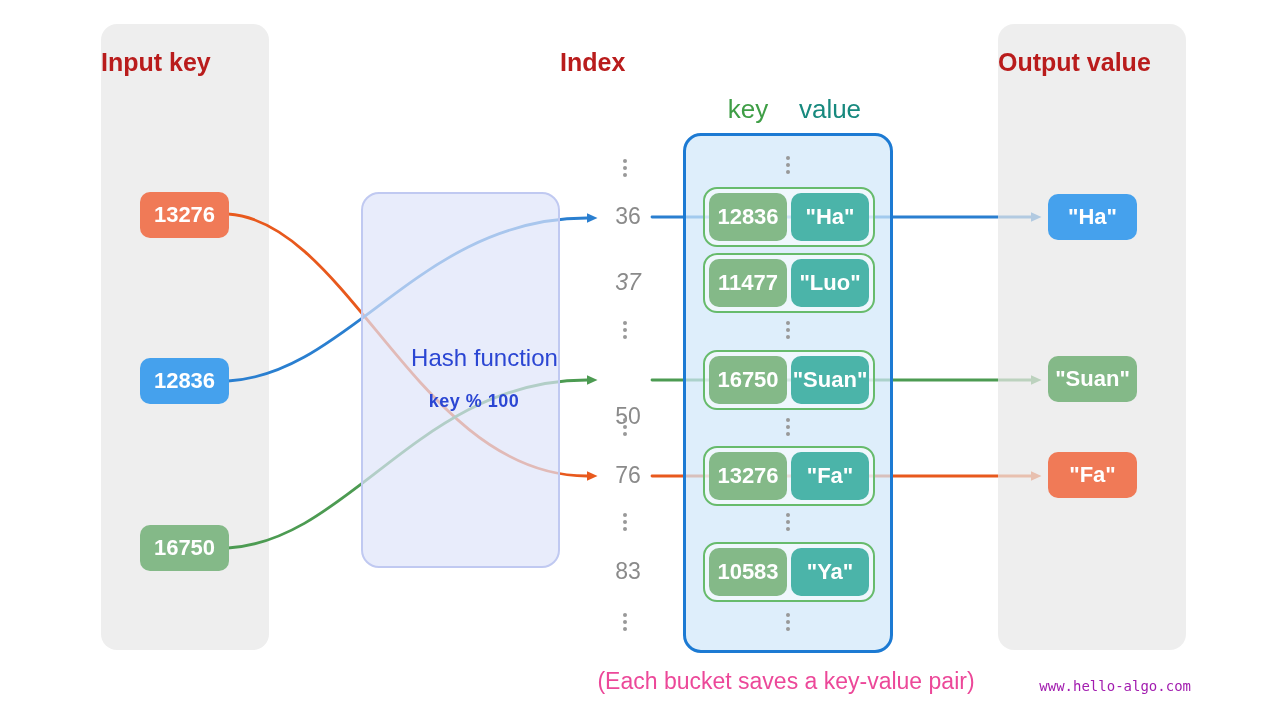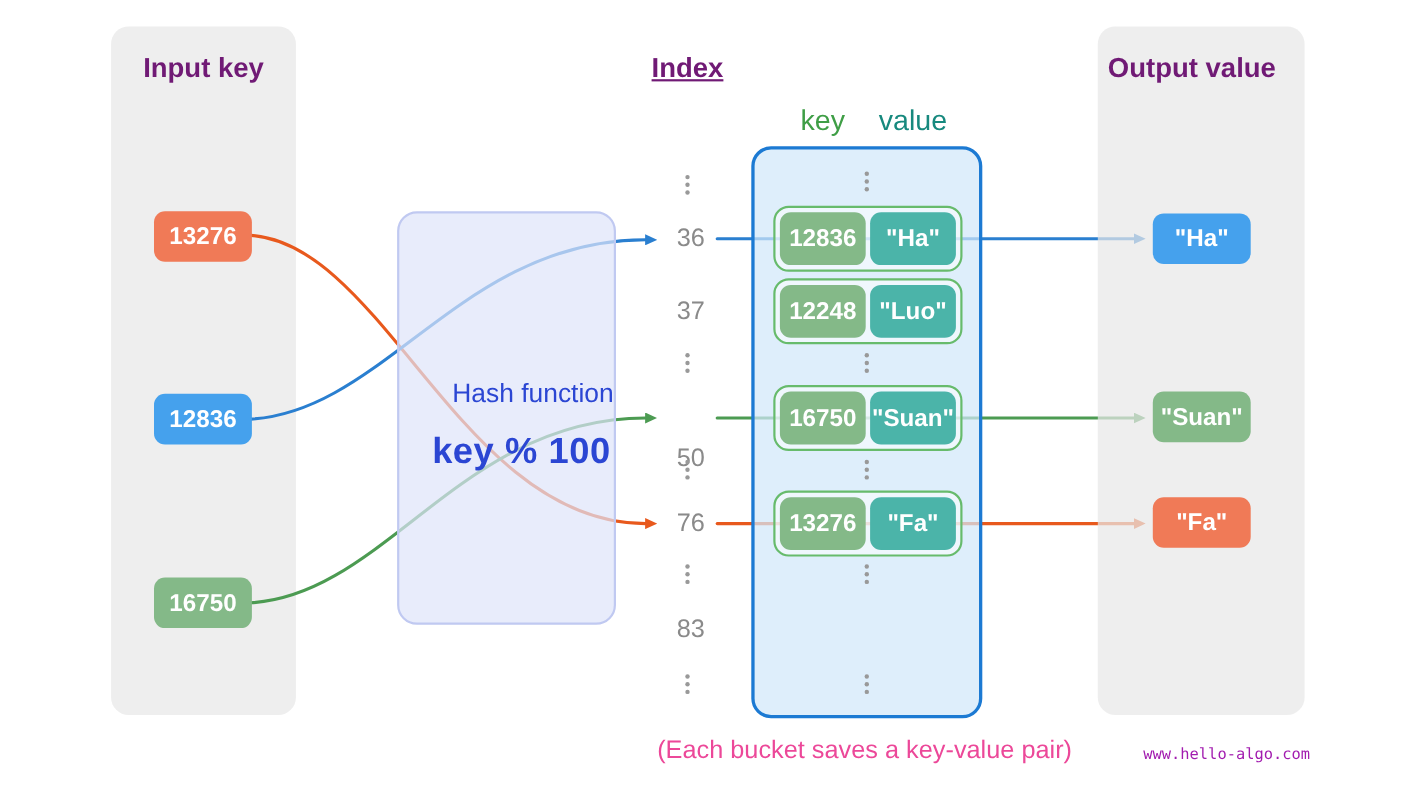--- a/index.html
+++ b/index.html
@@ -12,37 +12,37 @@
                  background:#eeeeee; border-radius:16px; z-index:1; }
   .svg-layer   { position:absolute; left:0; top:0; width:1280px; height:720px; z-index:2; pointer-events:none; }
   .panel-right { position:absolute; left:998px; top:24px; width:188px; height:626px;
                  background:rgba(231,231,231,0.72); border-radius:16px; z-index:3; }
   .hash-box    { position:absolute; left:361px; top:192px; width:199px; height:376px;
                  background:rgba(222,228,249,0.70); border:2px solid #c0c9f1; border-radius:18px; z-index:3; }
   .array-box   { position:absolute; left:683px; top:133px; width:210px; height:520px;
                  background:rgba(209,231,249,0.72); border:3px solid #1c7ad3; border-radius:18px; z-index:3; }
 
   
-  .hdr { position:absolute; z-index:4; font-size:25px; font-weight:bold; color:#701a75; text-align:center; }
+  .hdr { position:absolute; z-index:4; font-size:25px; font-weight:bold; color:#b91c1c; }
   .sub-label { position:absolute; z-index:4; font-size:26px; text-align:center; }
 
   
   .badge { position:absolute; z-index:4; height:46px; border-radius:10px; color:#ffffff;
            font-size:22px; font-weight:bold; display:flex; align-items:center; justify-content:center; }
   .in-badge, .out-badge { left:140px; width:89px; }
   .out-badge { left:1048px; }
   .bg-orange { background:#f07a57; }
   .bg-blue   { background:#45a1ed; }
   .bg-green  { background:#84b988; }
 
   
   .hash-line1 { position:absolute; left:361px; top:344px; width:199px; z-index:4;
                 text-align:center; font-size:24px; color:#2b46d3;padding-left:48px; }
   .hash-line2 { position:absolute; left:361px; top:391px; width:226px; z-index:4;
-                text-align:center; font-size:33px; font-weight:bold; color:#2b46d3; letter-spacing:0.5px; }
+                text-align:center; font-size:18px; font-weight:bold; color:#2b46d3; letter-spacing:0.5px; }
 
   
   .idx { position:absolute; left:600px; width:56px; z-index:4; text-align:center;
          font-size:23px; color:#8a8a8a; }
 
   
   .dots { position:absolute; z-index:4; display:flex; flex-direction:column; gap:3px; align-items:center; width:6px; }
   .dots i { width:4px; height:4px; border-radius:50%; background:#999999; }
 
   
@@ -86,34 +86,34 @@
     <path d="M652,217 H1031" fill="none" stroke-width="2.8" stroke-linecap="round" marker-end="url(#m-blue)" stroke="#2a7fd0"></path>
     <path d="M652,380 H1031" fill="none" stroke-width="2.8" stroke-linecap="round" marker-end="url(#m-green)" stroke="#4c9b52"></path>
     <path d="M652,476 H1031" fill="none" stroke-width="2.8" stroke-linecap="round" marker-end="url(#m-orange)" stroke="#e8591d"></path>
   </svg>
 
   <div class="panel-right"></div>
   <div class="hash-box"></div>
   <div class="array-box"></div>
 
   <div class="hdr" style="left:101px; top:48px; width:168px;">Input key</div>
-  <div class="hdr" style="left:560px; top:48px; width:130px;text-decoration:underline;">Index</div>
+  <div class="hdr" style="left:560px; top:48px; width:130px;">Index</div>
   <div class="hdr" style="left:998px; top:48px; width:171px;">Output value</div>
   <div class="sub-label" style="left:708px; top:94px; width:80px; color:#3f9e46;">key</div>
   <div class="sub-label" style="left:790px; top:94px; width:80px; color:#17897e;">value</div>
 
   <div class="badge in-badge bg-orange" style="top:192px;">13276</div>
   <div class="badge in-badge bg-blue" style="top:358px;">12836</div>
   <div class="badge in-badge bg-green" style="top:525px;">16750</div>
 
   <div class="hash-line1">Hash function</div>
   <div class="hash-line2">key % 100</div>
 
   <div class="idx" style="top:203px;">36</div>
-  <div class="idx" style="top:269px;">37</div>
+  <div class="idx" style="top:269px;font-style:italic;">37</div>
   <div class="idx" style="top:366px;margin-top:37px;">50</div>
   <div class="idx" style="top:462px;">76</div>
   <div class="idx" style="top:558px;">83</div>
 
   <div class="dots" style="left:622px; top:159px;">
       <i></i>
       <i></i>
       <i></i>
     </div>
   <div class="dots" style="left:622px; top:321px;">
@@ -161,30 +161,34 @@
       <i></i>
       <i></i>
       <i></i>
     </div>
 
   <div class="bucket" style="top:187px;">
     <div class="kbadge">12836</div>
     <div class="vbadge">"Ha"</div>
   </div>
   <div class="bucket" style="top:253px;">
-    <div class="kbadge">12248</div>
+    <div class="kbadge">11477</div>
     <div class="vbadge">"Luo"</div>
   </div>
   <div class="bucket" style="top:350px;">
     <div class="kbadge">16750</div>
     <div class="vbadge">"Suan"</div>
   </div>
   <div class="bucket" style="top:446px;">
     <div class="kbadge">13276</div>
     <div class="vbadge">"Fa"</div>
+  </div>
+  <div class="bucket" style="top:542px;">
+    <div class="kbadge">10583</div>
+    <div class="vbadge">"Ya"</div>
   </div>
 
   <div class="badge out-badge bg-blue" style="top:194px;">"Ha"</div>
   <div class="badge out-badge bg-green" style="top:356px;">"Suan"</div>
   <div class="badge out-badge bg-orange" style="top:452px;">"Fa"</div>
 
   <div class="caption">(Each bucket saves a key-value pair)</div>
   <div class="watermark">www.hello-algo.com</div>
 
 </div>

